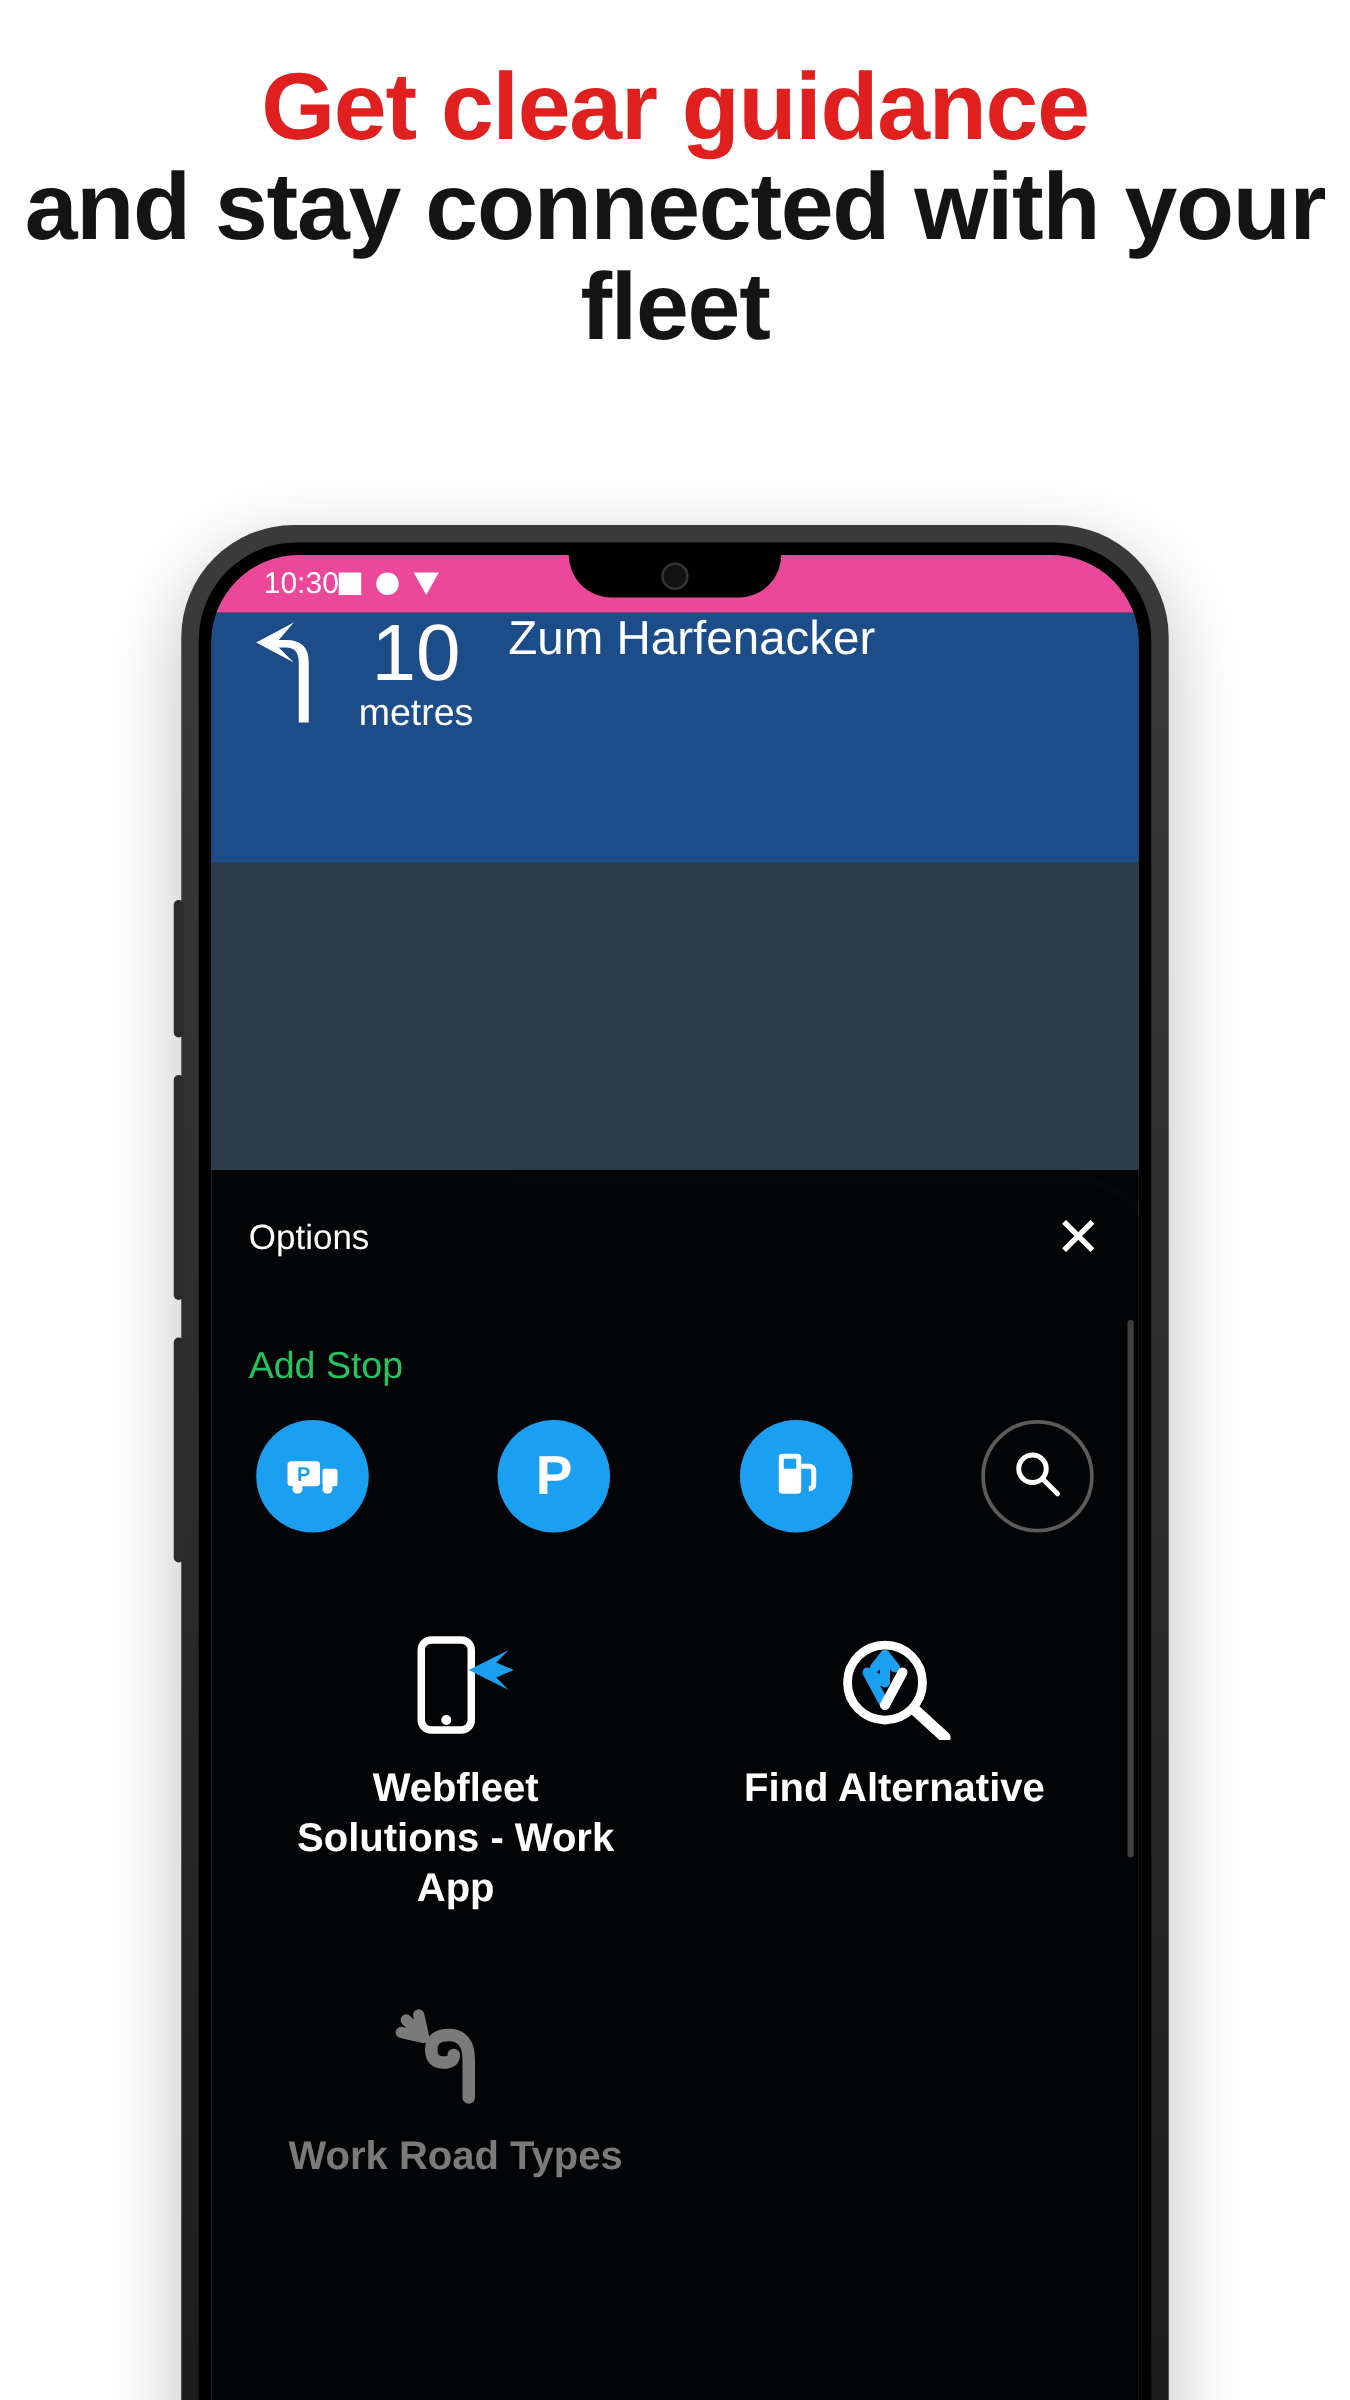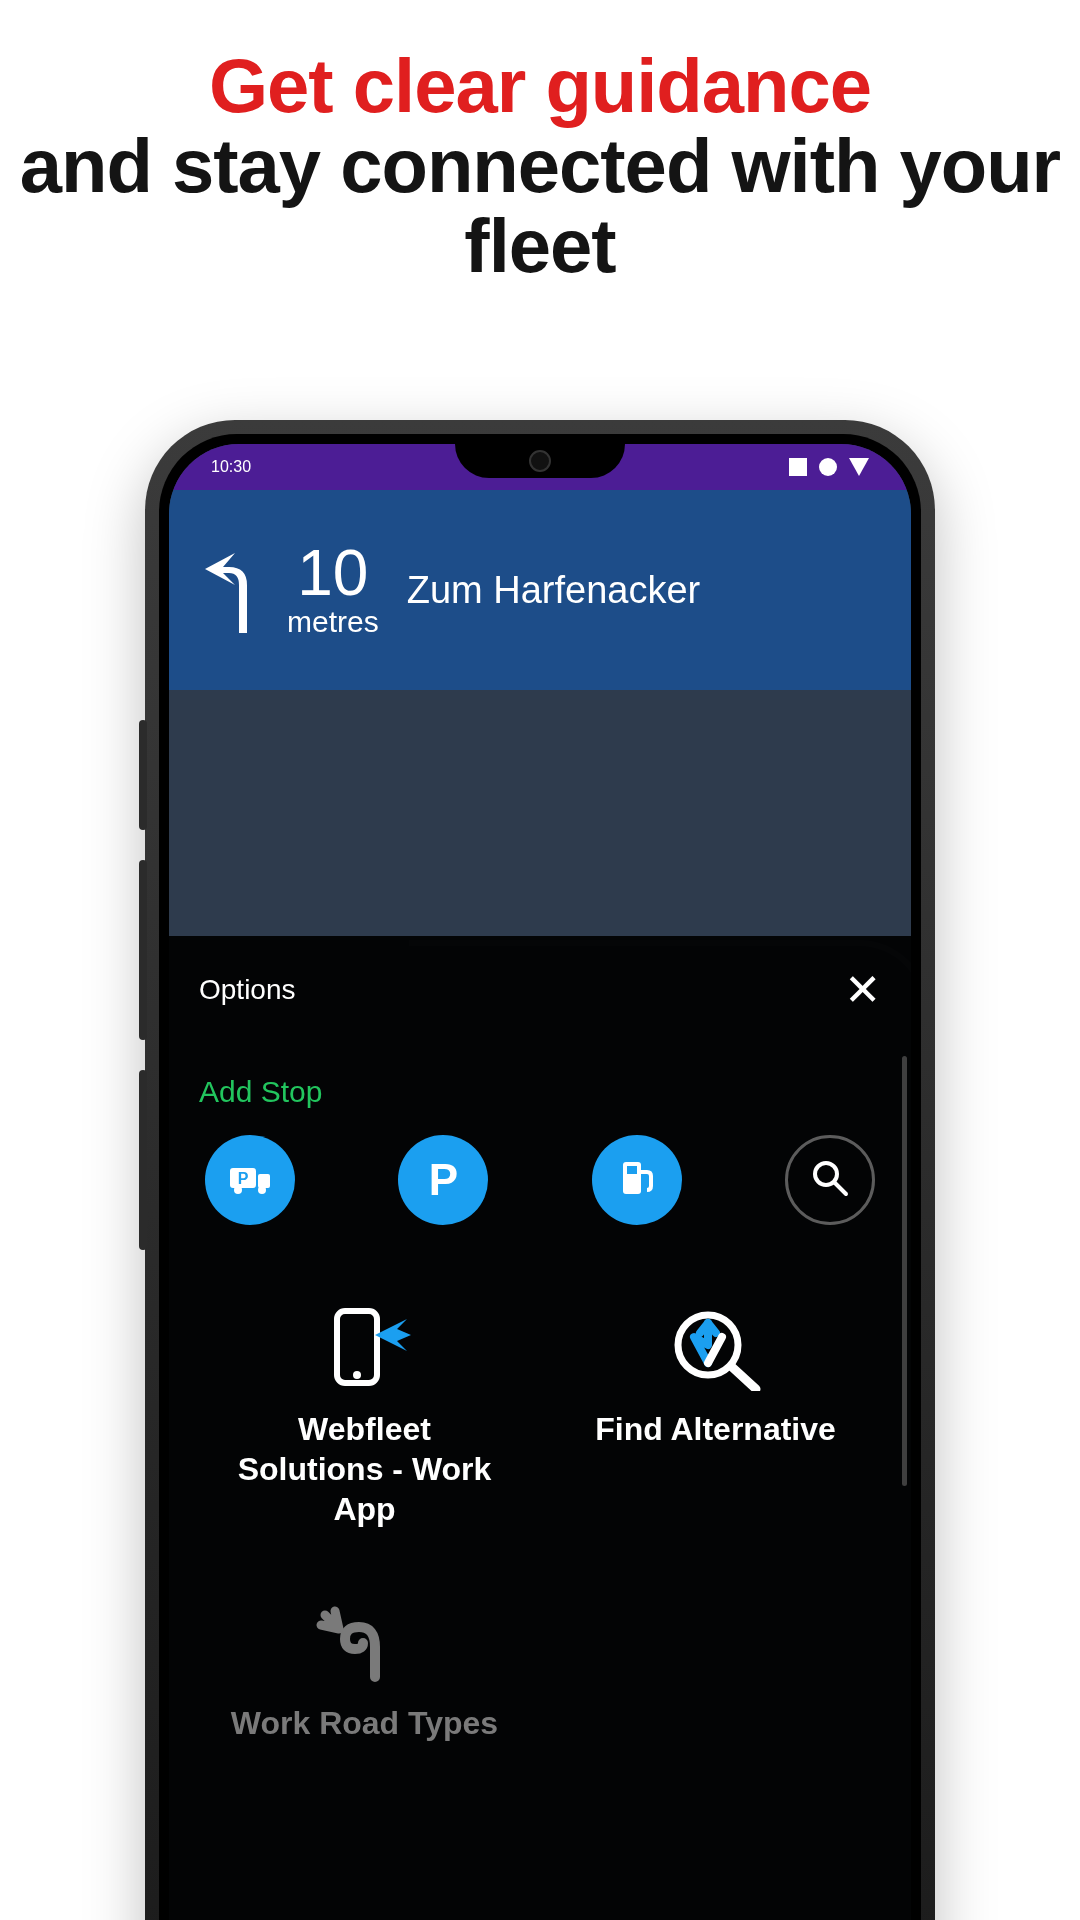--- a/index.html
+++ b/index.html
@@ -67,39 +67,38 @@
     display:flex; align-items:center; justify-content:center;
   }
   .notch::after{
     content:""; width:18px; height:18px; border-radius:50%;
     background:#111; border:2px solid #333;
   }
   .statusbar {
     position: absolute;
     top: 0; left: 0; right: 0;
     height: 46px;
-    background: #4c1d95;
+    background: #ec4899;
     color: #fff;
     display: flex;
     align-items: center;
-    justify-content: space-between;
     padding: 0 42px 0 42px;
-    font-size: 16px;
+    font-size: 24px;
     z-index: 40;
   }
   .status-icons { display:flex; gap:12px; align-items:center; }
   .status-icons .sq { width:18px; height:18px; background:#fff; }
   .status-icons .ci { width:18px; height:18px; background:#fff; border-radius:50%; }
   .status-icons .tr { width:0;height:0;border-left:10px solid transparent;border-right:10px solid transparent;border-top:18px solid #fff; }
 
   .nav-banner {
     position:absolute; top:46px; left:0; right:0;
     height: 200px;
     background:#1d4d89;
-    display:flex; align-items:center;
+    display:flex; 
     padding: 0 30px;
     color:#fff;
     z-index: 30;
   }
   .turn-arrow { width:70px; height:90px; margin-right:18px; }
   .dist-block { text-align:center; margin-right:28px; }
   .dist-num { font-size:64px; font-weight:400; line-height:1; }
   .dist-unit{ font-size:30px; }
   .street { font-size:38px; }
 

